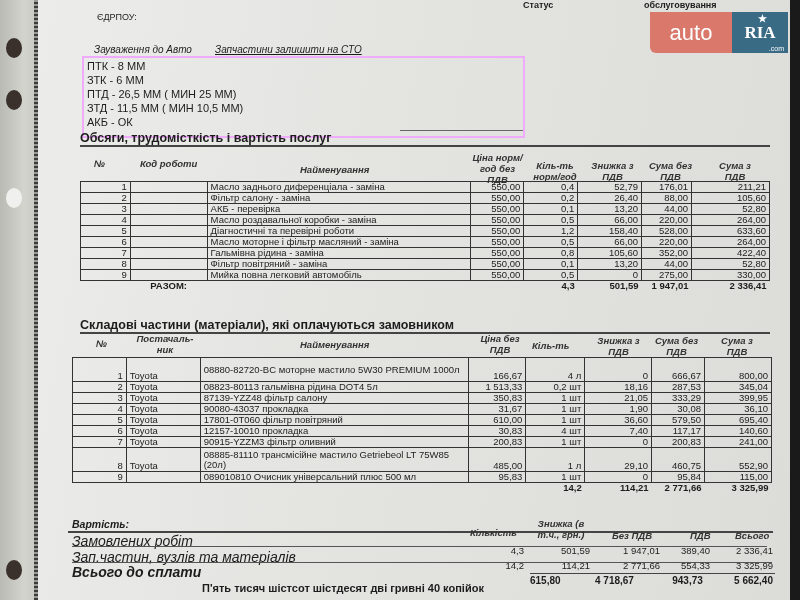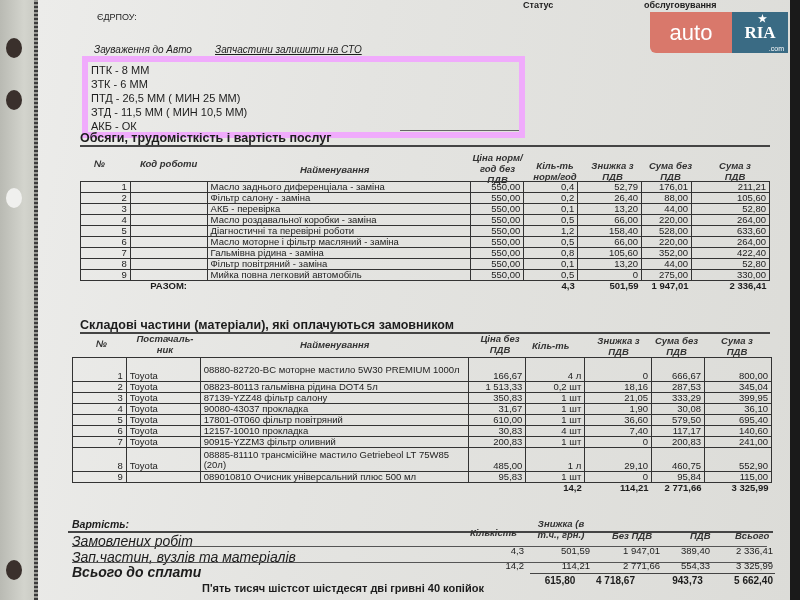--- a/index.html
+++ b/index.html
@@ -8,21 +8,21 @@
 .binder{position:absolute;left:0;top:0;width:40px;height:600px;background:linear-gradient(90deg,#b9bab3,#d3d4cd 60%,#c6c7c0)}
 .hole{position:absolute;left:6px;width:16px;height:20px;border-radius:50%;background:#3a302c}
 .edge{position:absolute;left:34px;top:0;width:4px;height:600px;background:repeating-linear-gradient(0deg,#3b3b3b 0 2px,#9a9a95 2px 4px)}
 .paper{position:absolute;left:38px;top:0;width:755px;height:600px;background:linear-gradient(100deg,#ececea 0%,#e4e4e1 40%,#dcdcd8 100%)}
 .rightdark{position:absolute;left:790px;top:0;width:10px;height:600px;background:#1a1a1a}
 .abs{position:absolute}
 .lbl{font-size:10px}
 .it{font-style:italic}
 .b{font-weight:bold}
 .u{text-decoration:underline}
-.notes{position:absolute;left:82px;top:56px;width:443px;height:82px;border:6px solid #f0abfc;font-size:11px;line-height:14px;padding:1px 3px}
+.notes{position:absolute;left:82px;top:56px;width:443px;height:82px;border:2px solid #f0abfc;font-size:11px;line-height:14px;padding:1px 3px}
 .sec{position:absolute;font-size:12.5px;font-weight:bold;border-bottom:2px solid #444;}
 .hdr{position:absolute;font-size:9.5px;font-weight:bold;font-style:italic;text-align:center;line-height:11px;color:#333}
 table{border-collapse:collapse;position:absolute;font-size:9.5px}
 td{border:1px solid #333;padding:0 3px;height:11px;line-height:10px;white-space:nowrap;overflow:hidden}
 td.n{text-align:right}
 .tot td{border:none;border-top:1px solid #333;font-weight:bold}
 .sumlbl{position:absolute;font-size:14px;font-style:italic}
 .logo{position:absolute;left:650px;top:12px;width:138px;height:41px;display:flex}
 .logo .a{width:82px;background:#d9786b;color:#fff;font-size:22px;display:flex;align-items:center;justify-content:center;border-radius:0 0 0 6px}
 .logo .r{flex:1;background:#3a6b84;color:#fff;font-family:"Liberation Serif",serif;font-weight:bold;font-size:17px;position:relative;display:flex;align-items:center;justify-content:center}
@@ -337,19 +337,19 @@
 <div class="abs" style="left:72px;top:562px;width:700px;border-top:1px solid #555"></div>
 <div class="abs" style="left:480px;top:560px;font-size:9.5px;width:300px">
   <span class="abs" style="left:0;width:44px;text-align:right">14,2</span>
   <span class="abs" style="left:50px;width:60px;text-align:right">114,21</span>
   <span class="abs" style="left:115px;width:65px;text-align:right">2 771,66</span>
   <span class="abs" style="left:185px;width:45px;text-align:right">554,33</span>
   <span class="abs" style="left:235px;width:58px;text-align:right">3 325,99</span>
 </div>
 <div class="sumlbl b" style="left:72px;top:564px">Всього до сплати</div>
 <div class="abs b" style="left:480px;top:575px;font-size:10px;width:300px">
-  <span class="abs" style="left:50px;width:60px;text-align:center">615,80</span>
-  <span class="abs" style="left:103px;width:65px;text-align:center">4 718,67</span>
+  <span class="abs" style="left:50px;width:60px;text-align:left">615,80</span>
+  <span class="abs" style="left:115px;width:65px;text-align:left">4 718,67</span>
   <span class="abs" style="left:185px;width:45px;text-align:center">943,73</span>
   <span class="abs" style="left:235px;width:58px;text-align:right">5 662,40</span>
 </div>
 <div class="abs" style="left:530px;top:573px;width:245px;border-top:1.5px solid #444"></div>
 <div class="abs b" style="left:202px;top:582px;font-size:11px">П'ять тисяч шістсот шістдесят дві гривні 40 копійок</div>
 
 </body></html>

